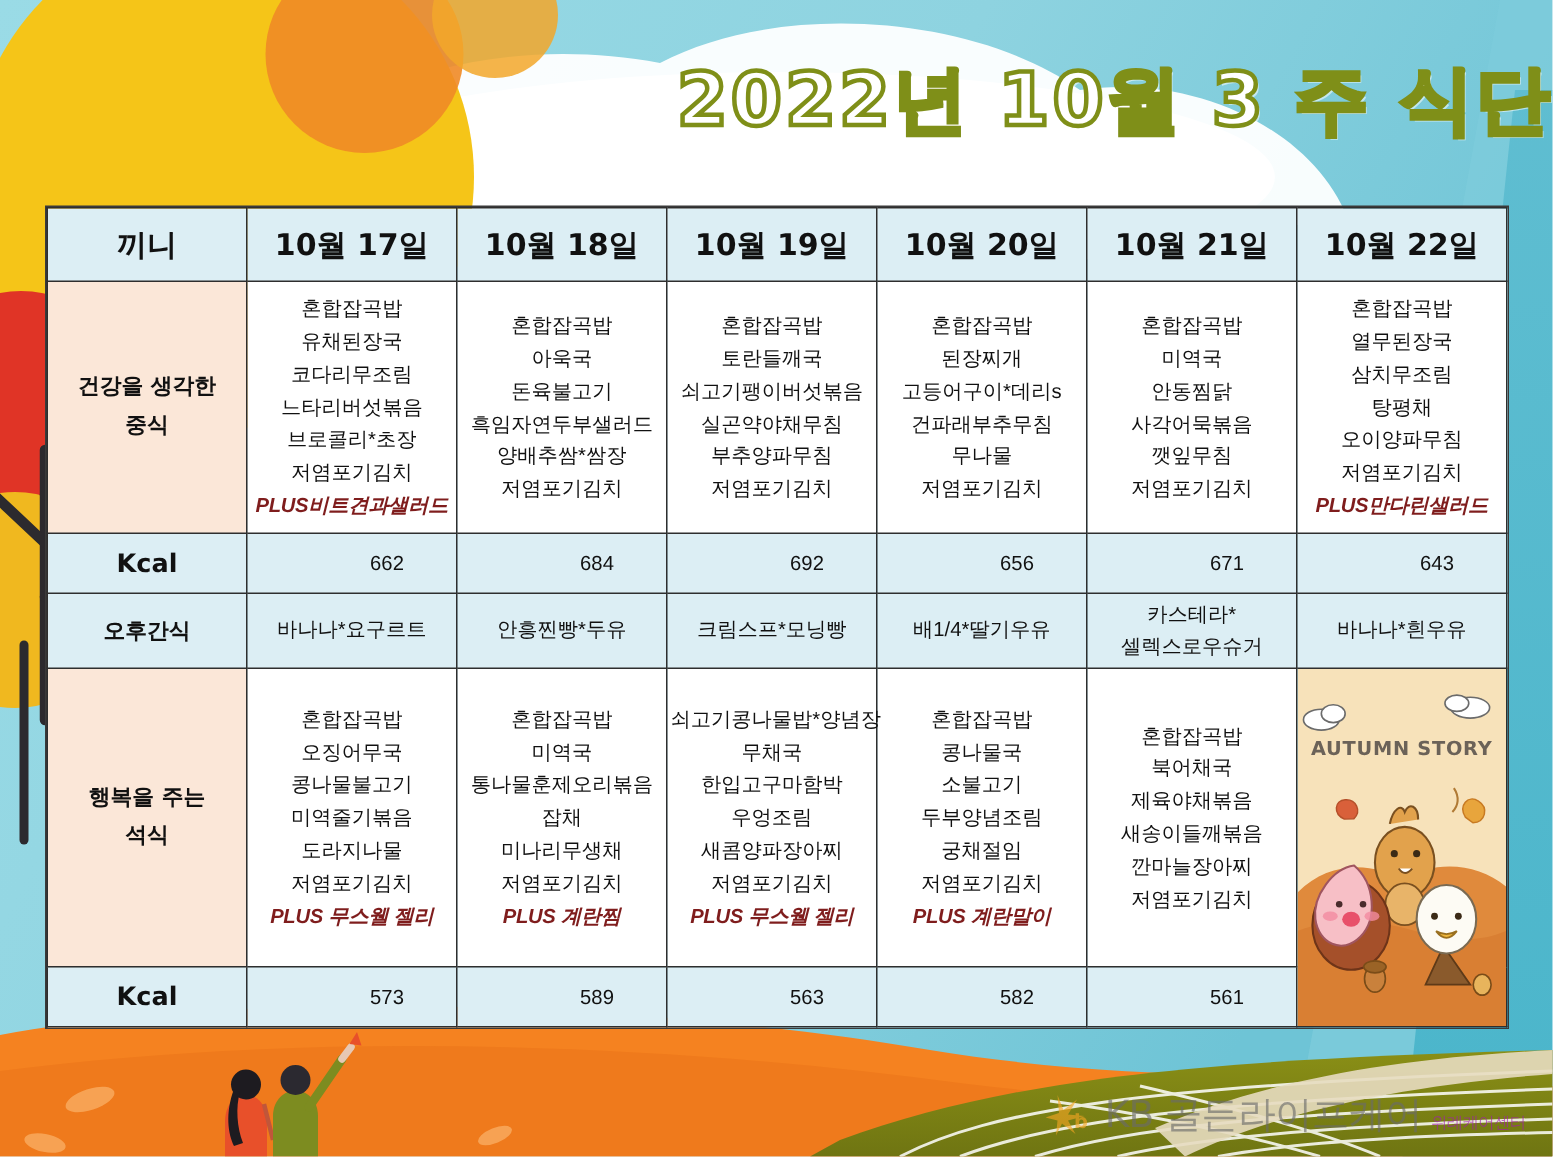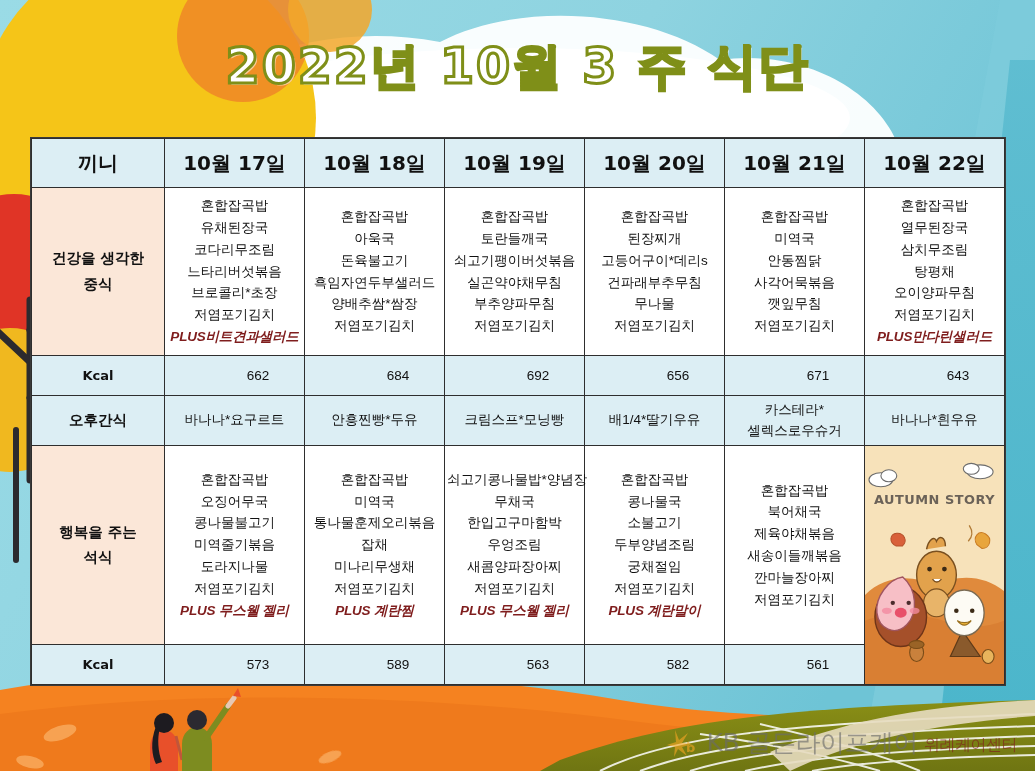--- a/index.html
+++ b/index.html
@@ -11,21 +11,21 @@
     background:#ffffff;
   }
 
   
   #bg { position:absolute; inset:0; overflow:hidden; z-index:0; }
   .bg-svg { position:absolute; inset:0; width:1035px; height:771px; display:block; }
 
   
   #title-wrap{
     position:absolute; top:34px; left:0; width:1035px;
-    text-align:center; z-index:5;
+    text-align:right; z-index:5;
   }
   #title{
     display:inline-block;
     font-family:"DejaVu Sans","Liberation Sans",sans-serif;
     font-size:49px; font-weight:bold; letter-spacing:2px;
     color:#ffffff;
     -webkit-text-stroke:3px #7f8f18;
     text-shadow:
        0 0 1px #7f8f18,
        2px 2px 0 rgba(255,255,255,.55);
@@ -76,21 +76,21 @@
     color:#7f1d1d;
     font-style:italic;
     font-weight:bold;
     white-space:nowrap;
     letter-spacing:-0.2px;
   }
   .kcal-label, .kcal-cell, .snack-label, .snack-cell{
     background:#dceef4;
   }
   .kcal-label{
-    height:40px; font-size:13px; font-weight:bold;
+    height:40px; font-size:17px; font-weight:bold;
     font-family:"DejaVu Sans","Liberation Sans",sans-serif;
   }
   .kcal-cell{ height:40px; font-size:13.5px;padding-left:48px; }
   .snack-label{
     height:50px; font-size:14.5px; font-weight:bold;
     font-family:"DejaVu Sans","Liberation Sans",sans-serif;
   }
   .snack-cell{ height:50px; font-size:13.5px; line-height:1.5; }
   .snack-cell span{ display:block; white-space:nowrap; }
 
@@ -108,21 +108,21 @@
     position:absolute; right:18px; bottom:12px;
     display:flex; align-items:center; gap:6px;
     z-index:7; opacity:.62;
   }
   #footer-logo .kb-mark{ flex:0 0 auto; }
   #footer-logo .kb-text{
     font-size:25px; color:#6b6b6b; letter-spacing:-0.5px;
     font-family:"DejaVu Sans","Liberation Sans",sans-serif;
   }
   #footer-logo .kb-sub{
-    font-size:16px; color:#7f1d1d; letter-spacing:-0.5px;
+    font-size:11px; color:#a21caf; letter-spacing:-0.5px;
     align-self:flex-end; padding-bottom:3px;
     font-family:"DejaVu Sans","Liberation Sans",sans-serif;
   }
 </style>
 </head>
 <body>
 
 <div id="bg">
   <svg class="bg-svg" viewBox="0 0 1035 771" xmlns="http://www.w3.org/2000/svg">
     <defs>

